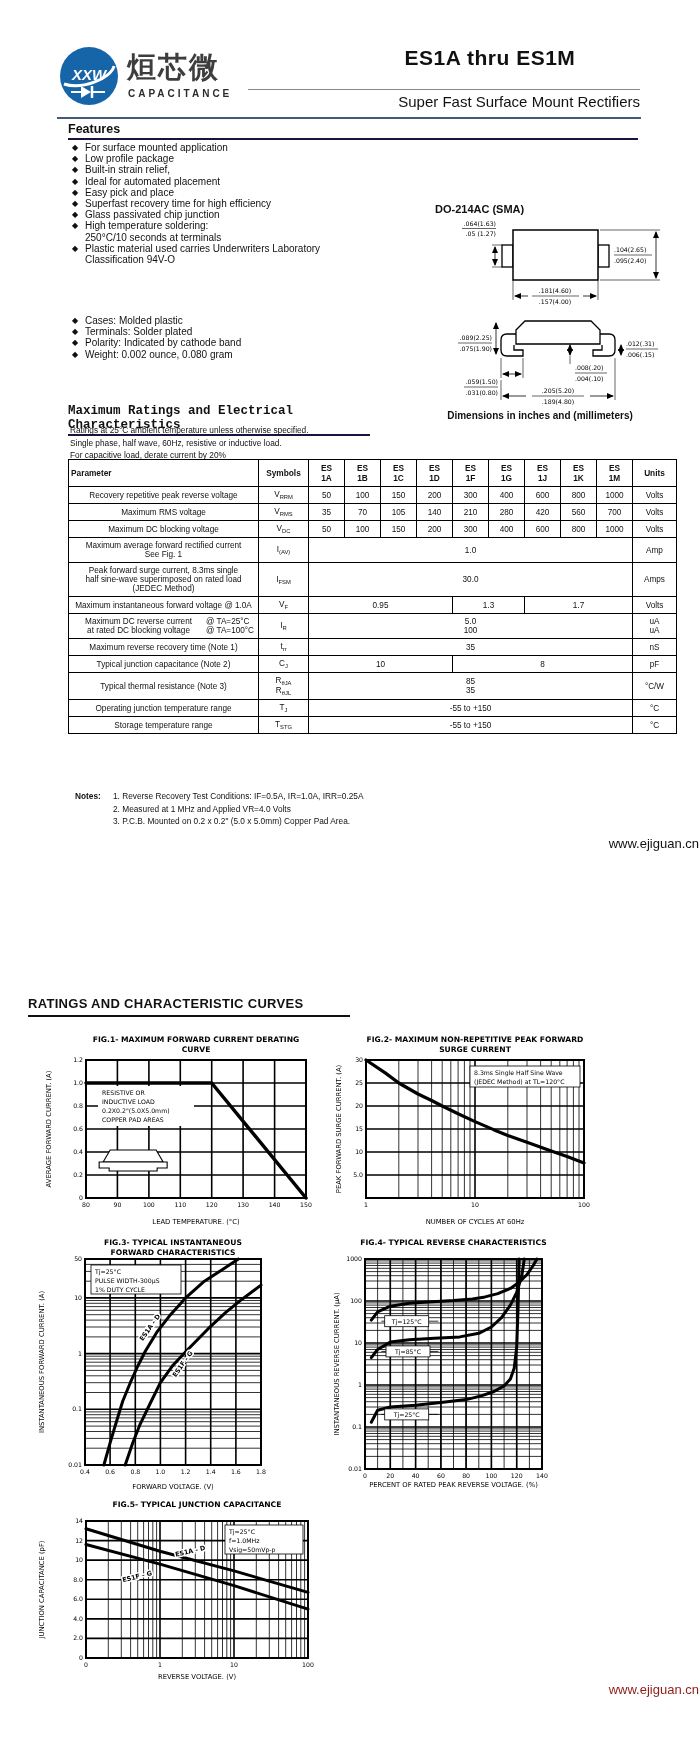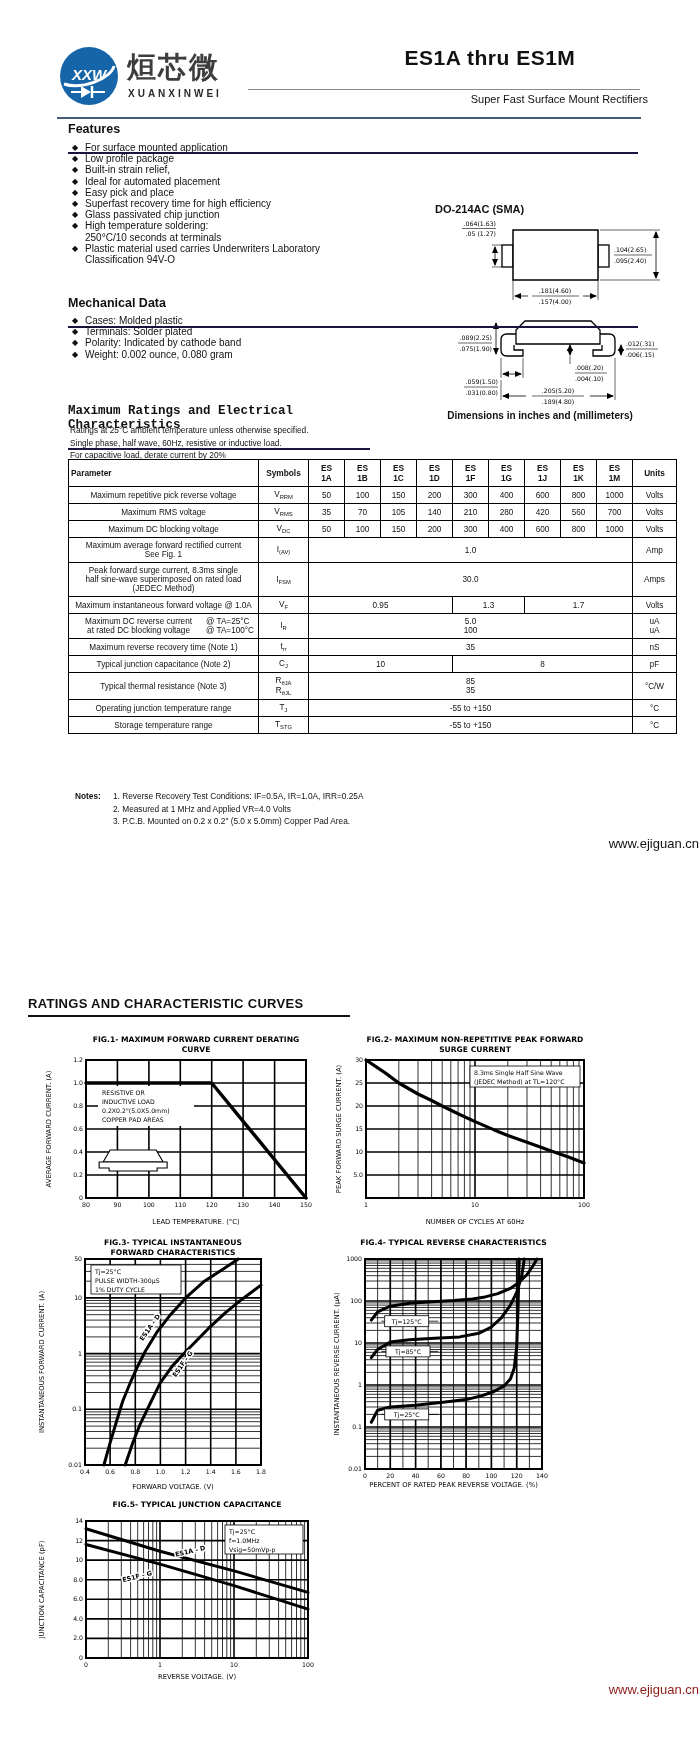--- a/index.html
+++ b/index.html
@@ -4,28 +4,28 @@
 <style>
   html,body{margin:0;padding:0;background:#fff;}
   #page{position:relative;width:699px;height:1738px;background:#fff;
         font-family:"Liberation Sans",sans-serif;color:#111;overflow:hidden;}
   .abs{position:absolute;}
   .pre{white-space:pre-line;}
   .prehard{white-space:pre;}
 
   
   .doc-title{font-size:21px;font-weight:bold;text-align:center;letter-spacing:.5px;}
-  .subtitle{font-size:11px;text-align:right;margin-left:8px;}
+  .subtitle{font-size:15px;text-align:right;}
   .title-rule{height:1px;background:#8a8a8a;}
   .header-rule{height:2px;background:#45597a;}
   .logo-cn{font-size:29px;font-weight:bold;color:#3d3d3d;letter-spacing:2px;font-family:"DejaVu Sans",sans-serif;text-align:right;}
   .logo-en{font-size:10px;font-weight:bold;letter-spacing:3px;color:#2b2b2b;}
 
   
-  .sec-head{font-size:12.5px;font-weight:bold;border-bottom:2.5px solid #15153f;padding-bottom:16px;}
+  .sec-head{font-size:12.5px;font-weight:bold;border-bottom:2.5px solid #15153f;padding-bottom:2px;}
   .blist{font-size:10px;line-height:11.2px;}
   .bitem{display:flex;}
   .diamond{width:13px;font-size:8px;line-height:11.2px;}
   .cont{margin-left:13px;}
 
   
   .pkg-title{font-size:11px;font-weight:bold;}
   .pkg-caption{font-size:10px;font-weight:bold;text-align:center;}
   .dimtxt{font-size:6.2px;font-family:"DejaVu Sans",sans-serif;}
 
@@ -60,21 +60,21 @@
       <text x="32" y="36" text-anchor="middle" font-size="15" font-weight="bold" font-style="italic" fill="#fff" font-family="Liberation Sans, sans-serif">XXW</text>
       <g>
         <line x1="14" y1="48" x2="24" y2="48" stroke="#fff" stroke-width="2"></line>
         <polygon points="24,42 24,54 34,48" fill="#fff"></polygon>
         <line x1="35" y1="42" x2="35" y2="54" stroke="#fff" stroke-width="2.5"></line>
         <line x1="36" y1="48" x2="48" y2="48" stroke="#fff" stroke-width="2"></line>
       </g>
     </svg>
   </div>
   <div class="abs logo-cn" style="left:127px;top:48px;">烜芯微</div>
-  <div class="abs logo-en" style="left:128px;top:88px;">XUANXINWEI</div>
+  <div class="abs logo-en" style="left:128px;top:88px;">CAPACITANCE</div>
 
   <div class="abs doc-title" style="left:340px;top:46px;width:300px;">ES1A thru ES1M</div>
   <div class="abs title-rule" style="left:248px;top:89px;width:392px;"></div>
   <div class="abs subtitle" style="left:340px;top:93px;width:300px;">Super Fast Surface Mount Rectifiers</div>
   <div class="abs header-rule" style="left:57px;top:117px;width:584px;"></div>
 
   <div class="abs sec-head" style="left:68px;top:122px;width:570px;">Features</div>
   <div class="abs blist" style="left:72px;top:142px;width:330px;" id="features-list">
       <div class="bitem">
         <span class="diamond">◆</span>
@@ -174,21 +174,20 @@
       <line x1="217" y1="146" x2="217" y2="188" stroke="#000" stroke-width="0.6"></line>
       <line x1="105" y1="184" x2="128" y2="184" stroke="#000" stroke-width="0.8" marker-start="url(#ah)"></line>
       <line x1="192" y1="184" x2="215" y2="184" stroke="#000" stroke-width="0.8" marker-end="url(#ah)"></line>
       <text class="dimtxt" x="160" y="181" text-anchor="middle">.205(5.20)</text>
       <line x1="134" y1="184" x2="186" y2="184" stroke="#000" stroke-width="0.6"></line>
       <text class="dimtxt" x="160" y="192" text-anchor="middle">.189(4.80)</text>
     </svg>
   </div>
   <div class="abs pkg-caption" style="left:390px;top:410px;width:300px;">Dimensions in inches and (millimeters)</div>
 
-  <div class="abs sec-head" style="left:68px;top:296px;width:570px;">Mechanical Data</div>
   <div class="abs blist" style="left:72px;top:315px;width:330px;" id="mechanical-list">
       <div class="bitem">
         <span class="diamond">◆</span>
         <span>Cases: Molded plastic</span>
       </div>
       <div class="bitem">
         <span class="diamond">◆</span>
         <span>Terminals: Solder plated</span>
       </div>
       <div class="bitem">
@@ -262,21 +261,21 @@
           <th>
             <div>ES</div>
             <div>1M</div>
           </th>
           <th>Units</th>
         </tr>
       </thead>
     <tbody id="ratings-tbody">
         <tr>
           <td class="pcell">
-            <div class="pre">Maximum repetitive pick reverse voltage</div>
+            <div class="pre">Recovery repetitive peak reverse voltage</div>
           </td>
           <td>
             <div><span>V</span><span class="sym-sub">RRM</span></div>
           </td>
           <td class="pre" colspan="1">50</td>
           <td class="pre" colspan="1">100</td>
           <td class="pre" colspan="1">150</td>
           <td class="pre" colspan="1">200</td>
           <td class="pre" colspan="1">300</td>
           <td class="pre" colspan="1">400</td>

